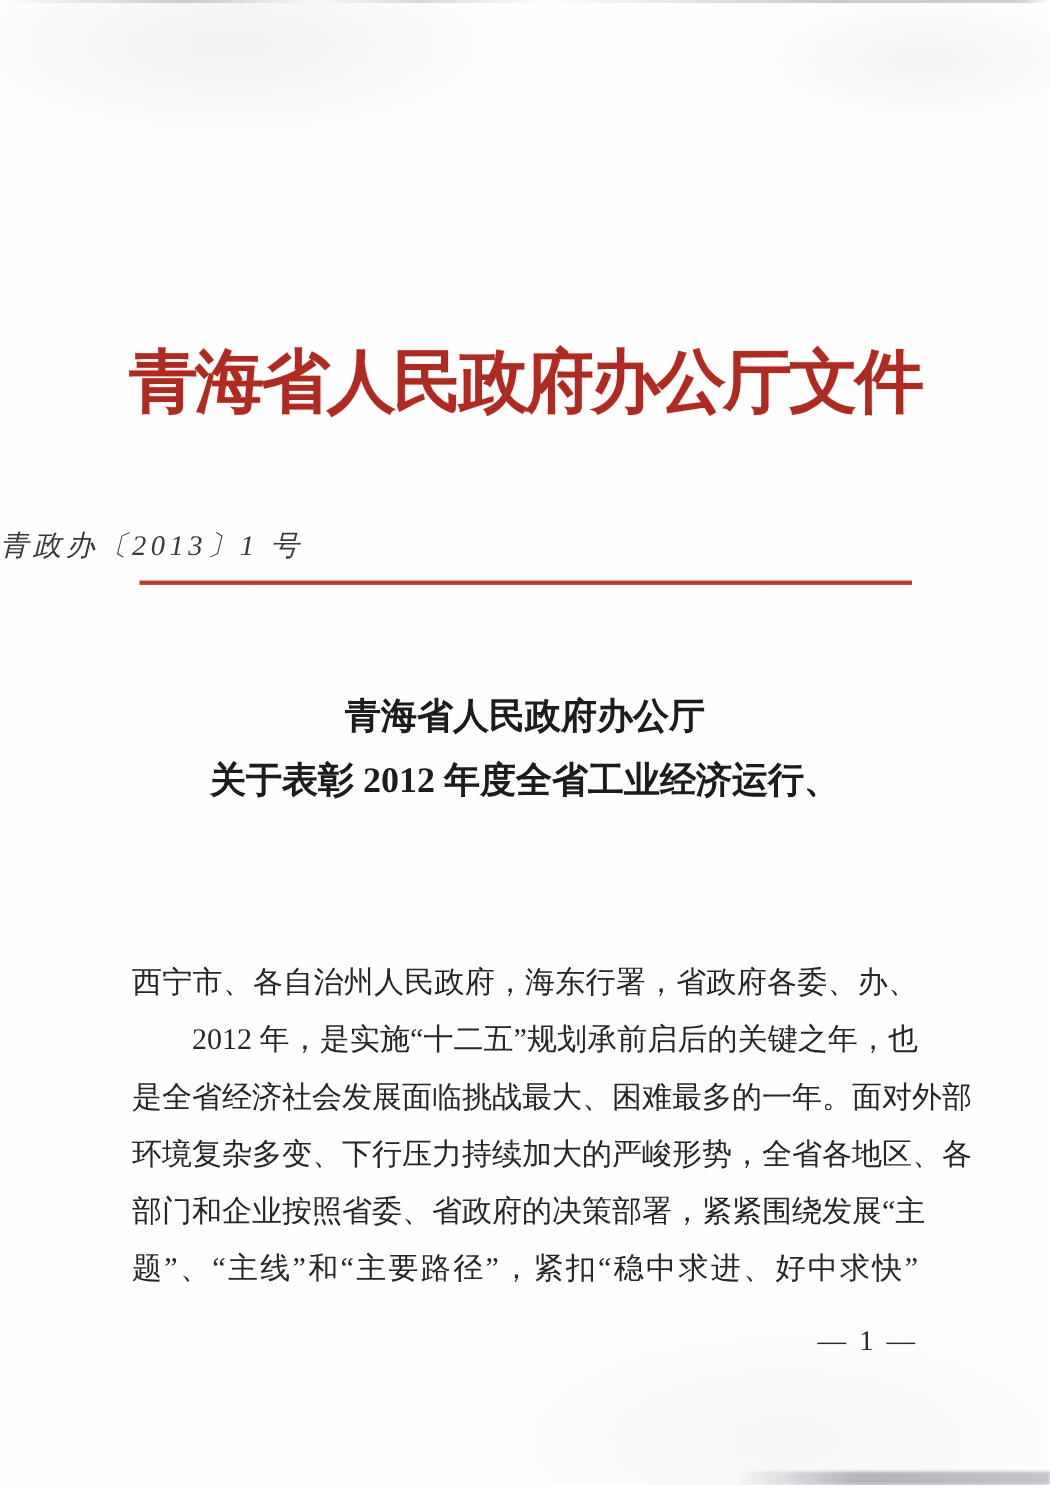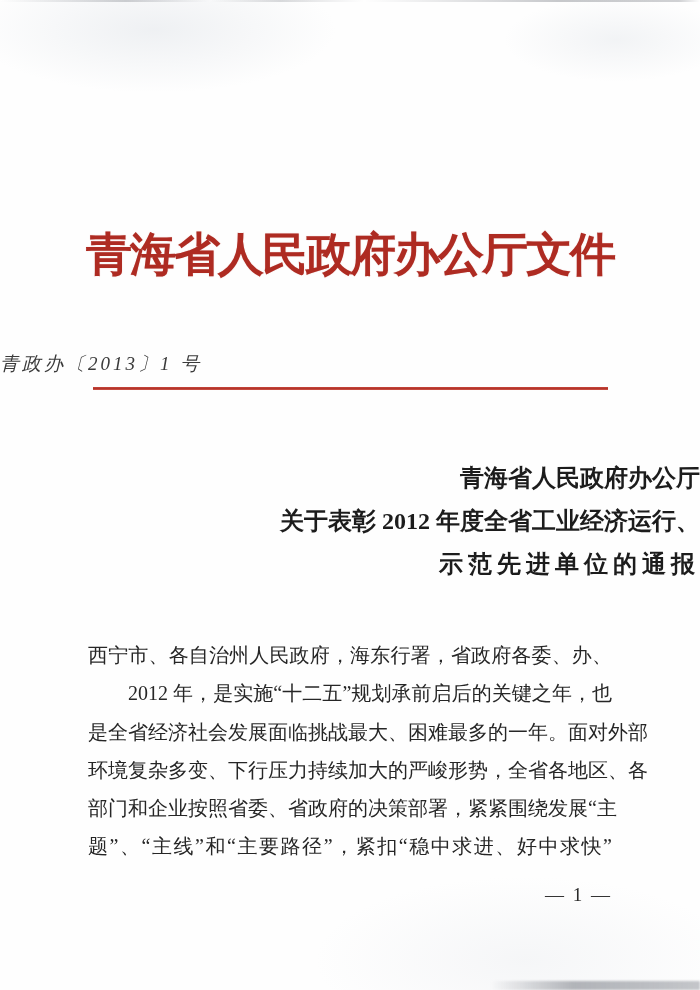--- a/index.html
+++ b/index.html
@@ -71,21 +71,21 @@
     width: 515px;
     height: 3px;
     background: linear-gradient(180deg, #c8463c 0%, #b3362c 50%, #d0554a 100%);
   }
 
   .doc-title {
     position: absolute;
     top: 457px;
     left: 0;
     width: 100%;
-    text-align: right;
+    text-align: center;
     font-weight: bold;
     font-size: 24px;
     line-height: 43px;
     color: #1c1c1c;
     white-space: nowrap;
   }
   .doc-title .t-spaced {
     letter-spacing: 5px;
   }
 
@@ -130,21 +130,20 @@
 
   <div class="masthead">青海省人民政府办公厅文件</div>
 
   <div class="doc-number">青政办〔2013〕1 号</div>
 
   <div class="red-rule"></div>
 
   <div class="doc-title">
     <div>青海省人民政府办公厅</div>
     <div>关于表彰 2012 年度全省工业经济运行、</div>
-    <div class="t-spaced">示范先进单位的通报</div>
   </div>
 
   <div class="body-text">
     <div class="body-line">西宁市、各自治州人民政府，海东行署，省政府各委、办、</div>
     <div class="body-line indent">2012 年，是实施“十二五”规划承前启后的关键之年，也</div>
     <div class="body-line">是全省经济社会发展面临挑战最大、困难最多的一年。面对外部</div>
     <div class="body-line">环境复杂多变、下行压力持续加大的严峻形势，全省各地区、各</div>
     <div class="body-line">部门和企业按照省委、省政府的决策部署，紧紧围绕发展“主</div>
     <div class="body-line">题”、“主线”和“主要路径”，紧扣“稳中求进、好中求快”</div>
   </div>

